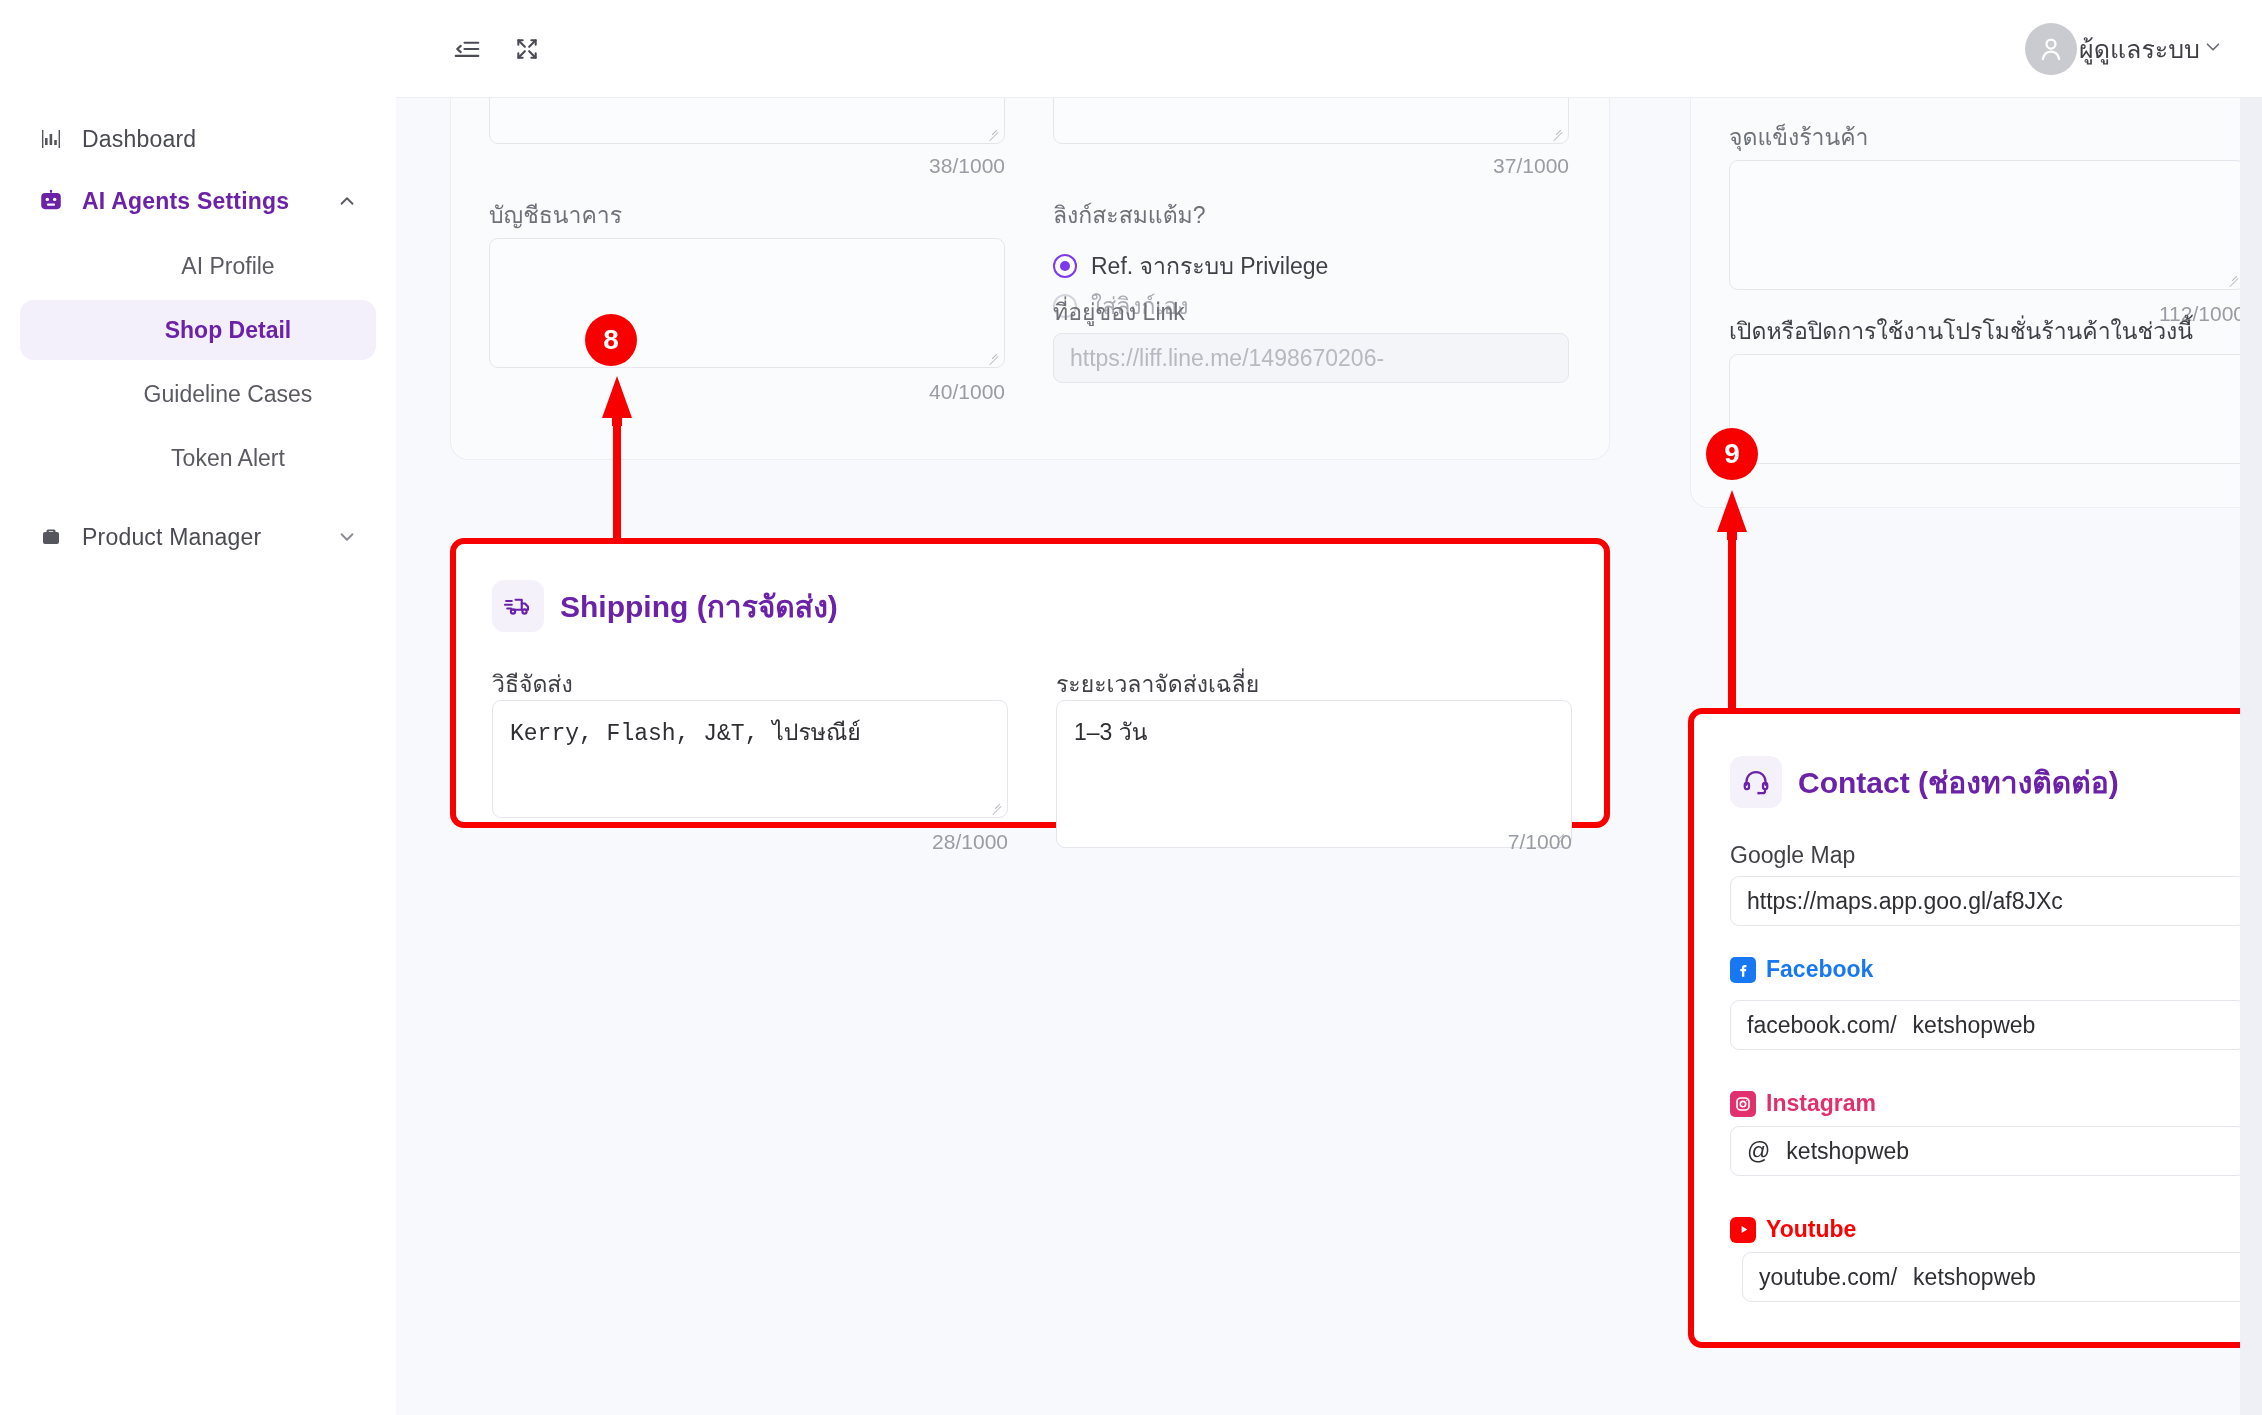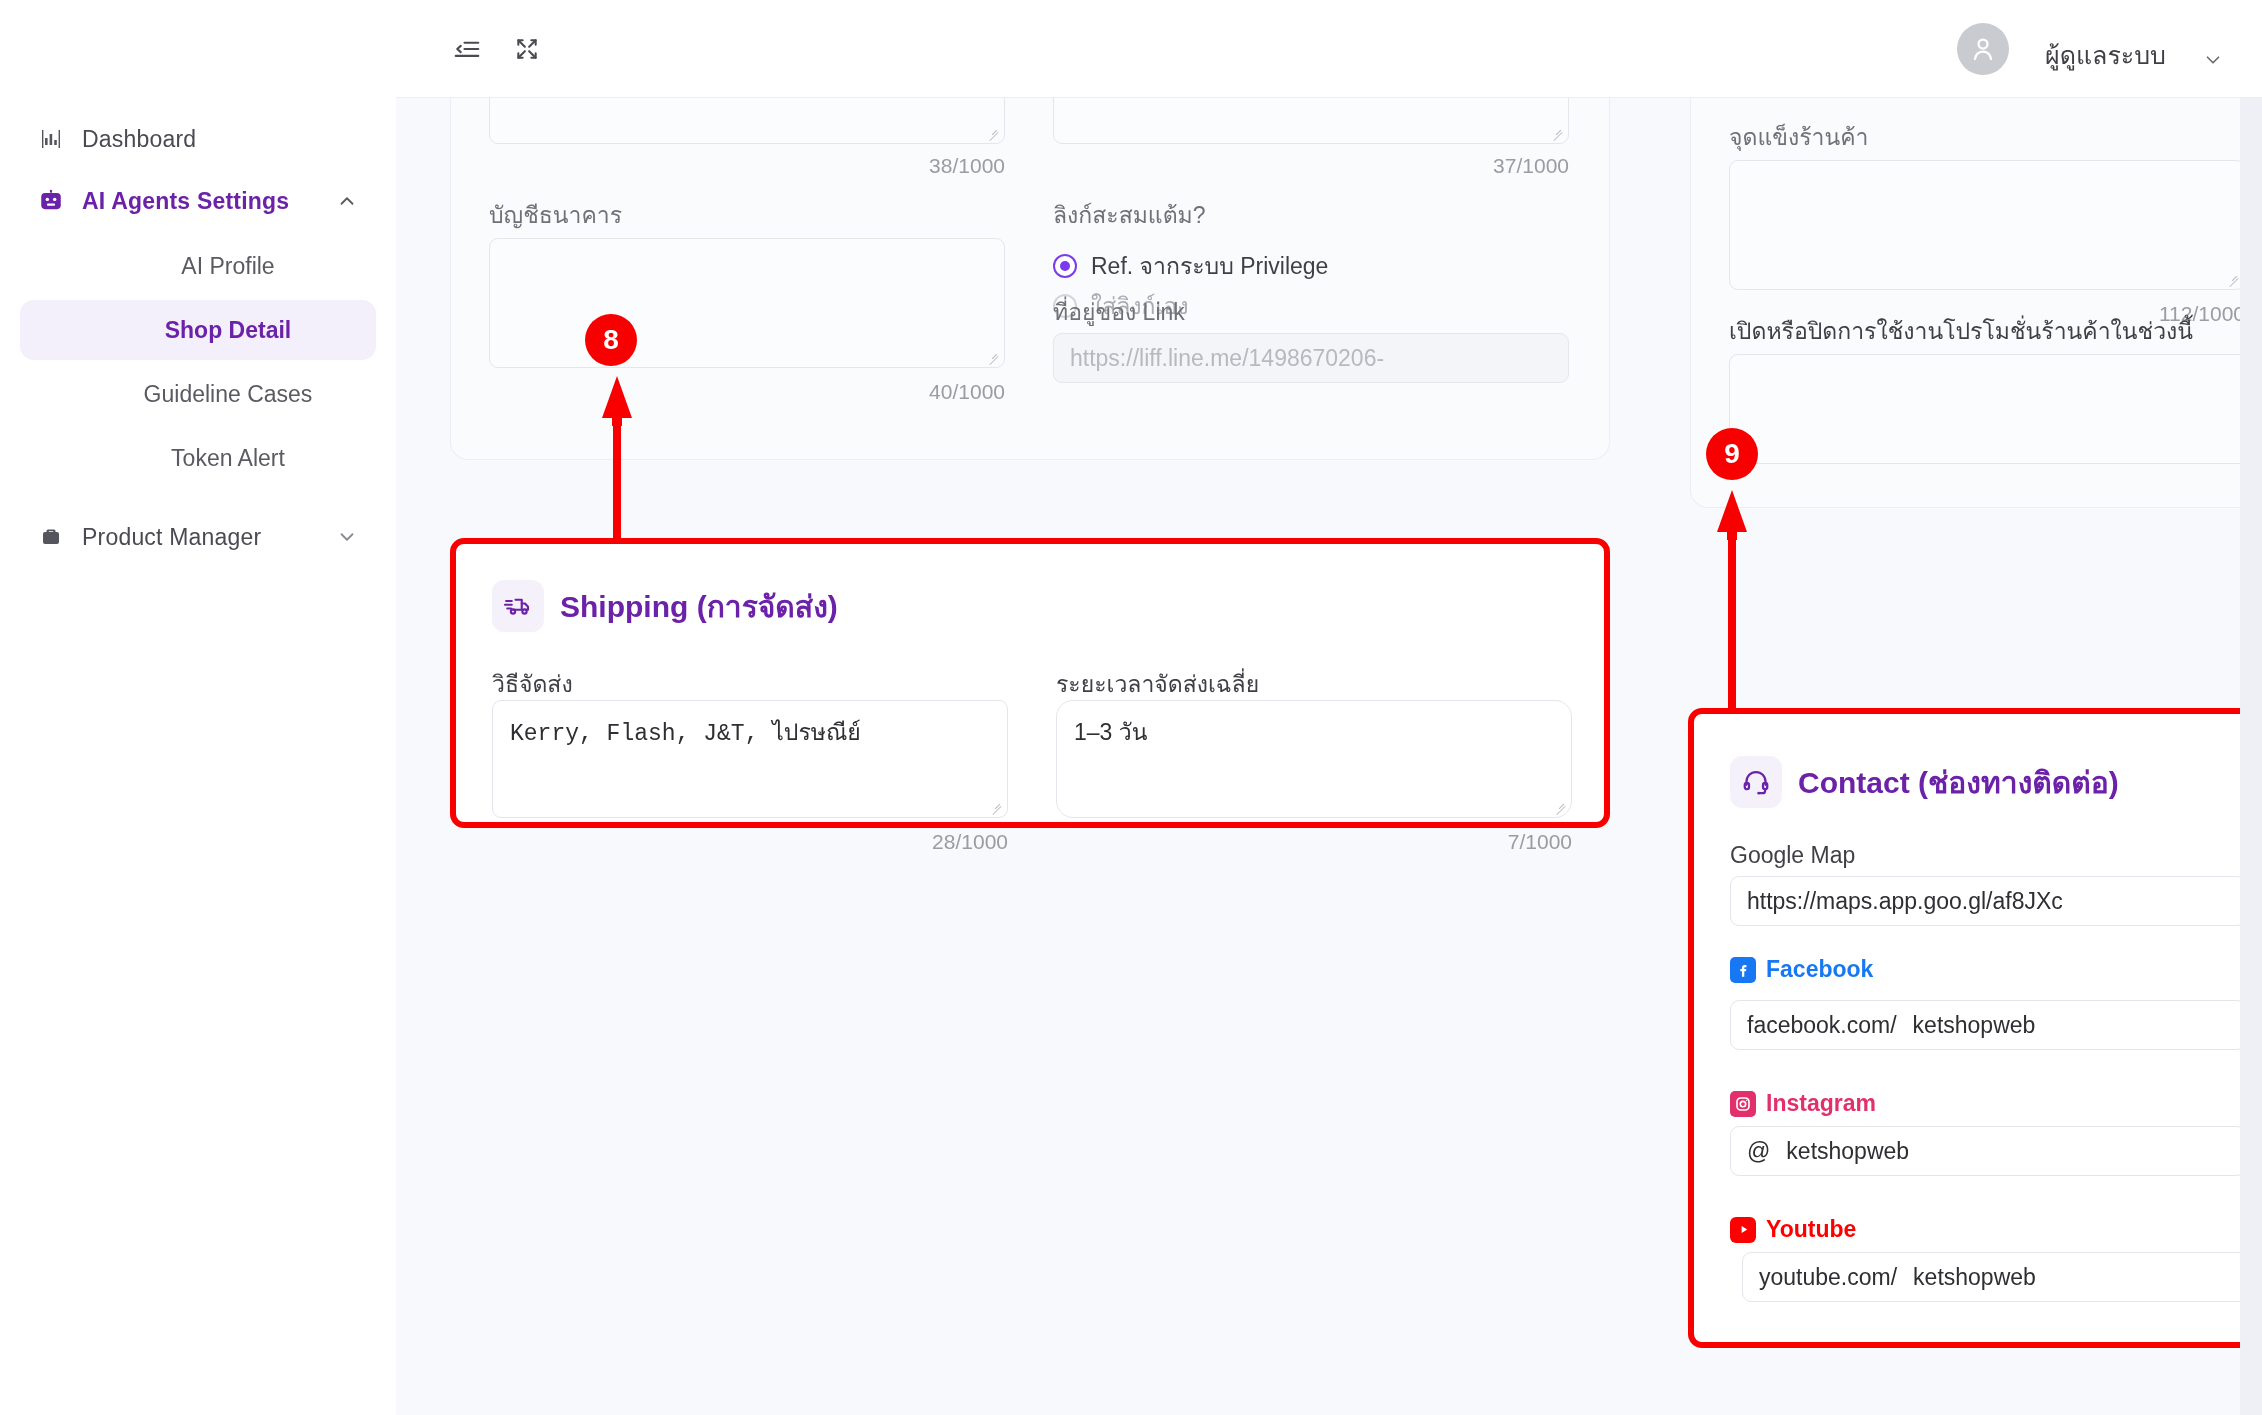--- a/index.html
+++ b/index.html
@@ -37,21 +37,21 @@
   
   .topbar {
     position: absolute; left: 396px; top: 0; right: 0; height: 98px;
     background: #ffffff; display: flex; align-items: center;
     border-bottom: 1px solid #eceef3;
   }
   .tb-icons { display: flex; align-items: center; gap: 18px; margin-left: 50px; }
   .tb-btn { width: 42px; height: 42px; display: flex; align-items: center;
             justify-content: center; cursor: pointer; }
   .tb-user { margin-left: auto; margin-right: 38px; display: flex;
-             align-items: flex-end; gap: 36px; cursor: pointer; }
+             align-items: center; gap: 2px; cursor: pointer; }
   .avatar { width: 52px; height: 52px; border-radius: 50%; background: #c9cbd0;
             display: flex; align-items: center; justify-content: center; }
   .tb-user .uname { font-size: 25px; color: #3f3f46; }
 
   
   .content {
     position: absolute; left: 396px; top: 98px; right: 0; bottom: 0;
     background: #eff0f5; overflow: hidden;
   }
   .scroll-pane { position: absolute; left: 0; top: 0; right: 22px; bottom: 0;
@@ -303,21 +303,21 @@
         </div>
 
         <div class="lbl-dark" style="position:absolute; left:36px; top:122px;">วิธีจัดส่ง</div>
         <div class="ta" style="position:absolute; left:36px; top:156px; width:516px; height:118px; background:#fff;font-family:Liberation Mono, monospace;">
           <span class="txt">Kerry, Flash, J&amp;T, ไปรษณีย์</span>
           <span class="grip"></span>
         </div>
         <div class="counter" style="position:absolute; left:36px; top:286px; width:516px;">28/1000</div>
 
         <div class="lbl-dark" style="position:absolute; left:600px; top:122px;">ระยะเวลาจัดส่งเฉลี่ย</div>
-        <div class="ta" style="position:absolute; left:600px; top:156px; width:516px; height:118px; background:#fff;border-radius:17px;">
+        <div class="ta" style="position:absolute; left:600px; top:156px; width:516px; height:148px; background:#fff;">
           <span class="txt">1–3 วัน</span>
           <span class="grip"></span>
         </div>
         <div class="counter" style="position:absolute; left:600px; top:286px; width:516px;">7/1000</div>
       </section>
 
       <section class="hl" style="left:1292px; top:610px; width:1164px; height:640px;">
         <div class="sec-head" style="position:absolute; left:36px; top:42px;">
           <span class="sec-ico">
             <svg width="30" height="30" viewBox="0 0 24 24" fill="none" stroke="#6b21a8" stroke-width="1.8" stroke-linecap="round" stroke-linejoin="round">

